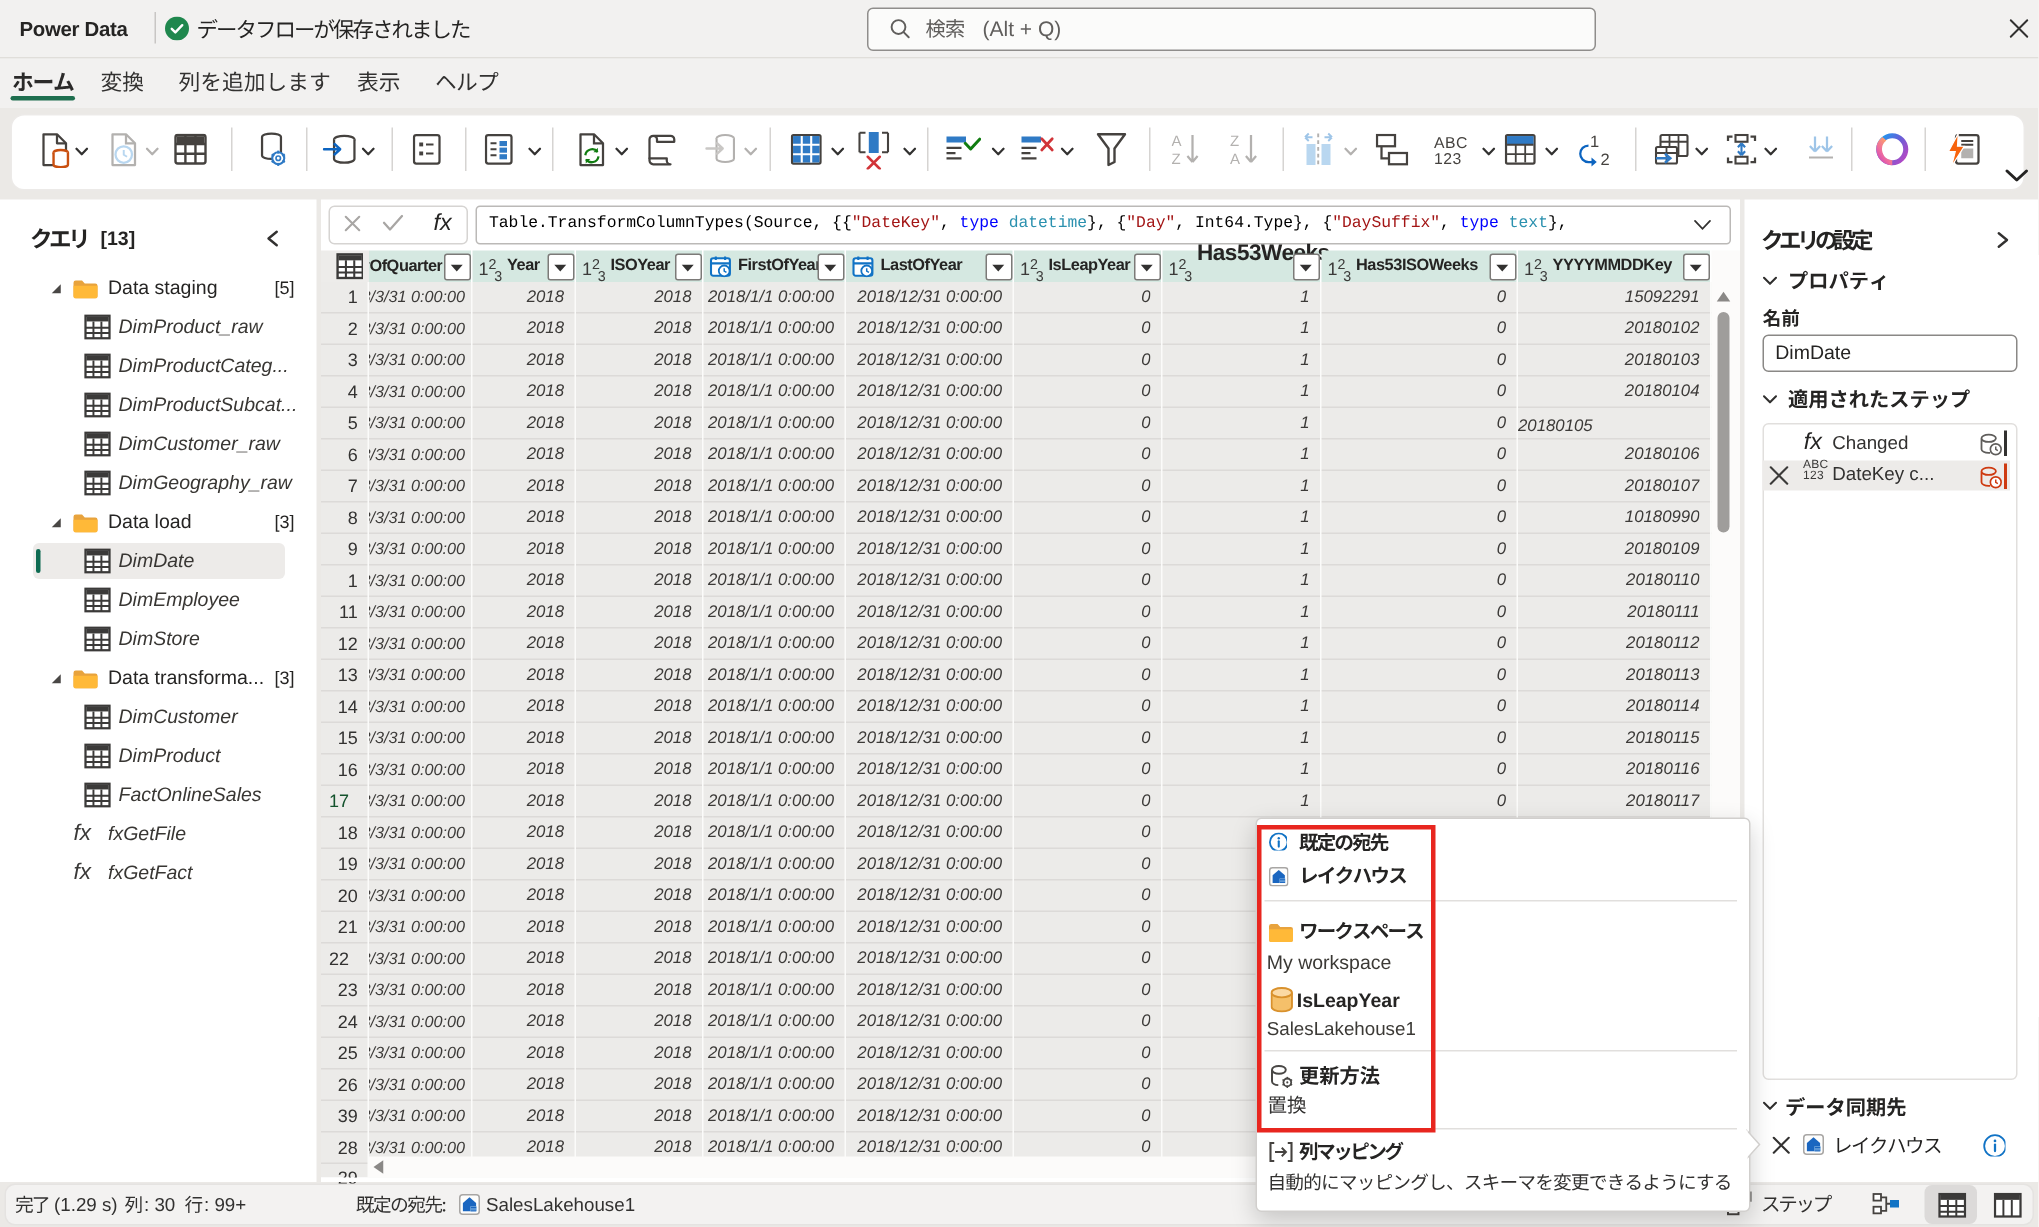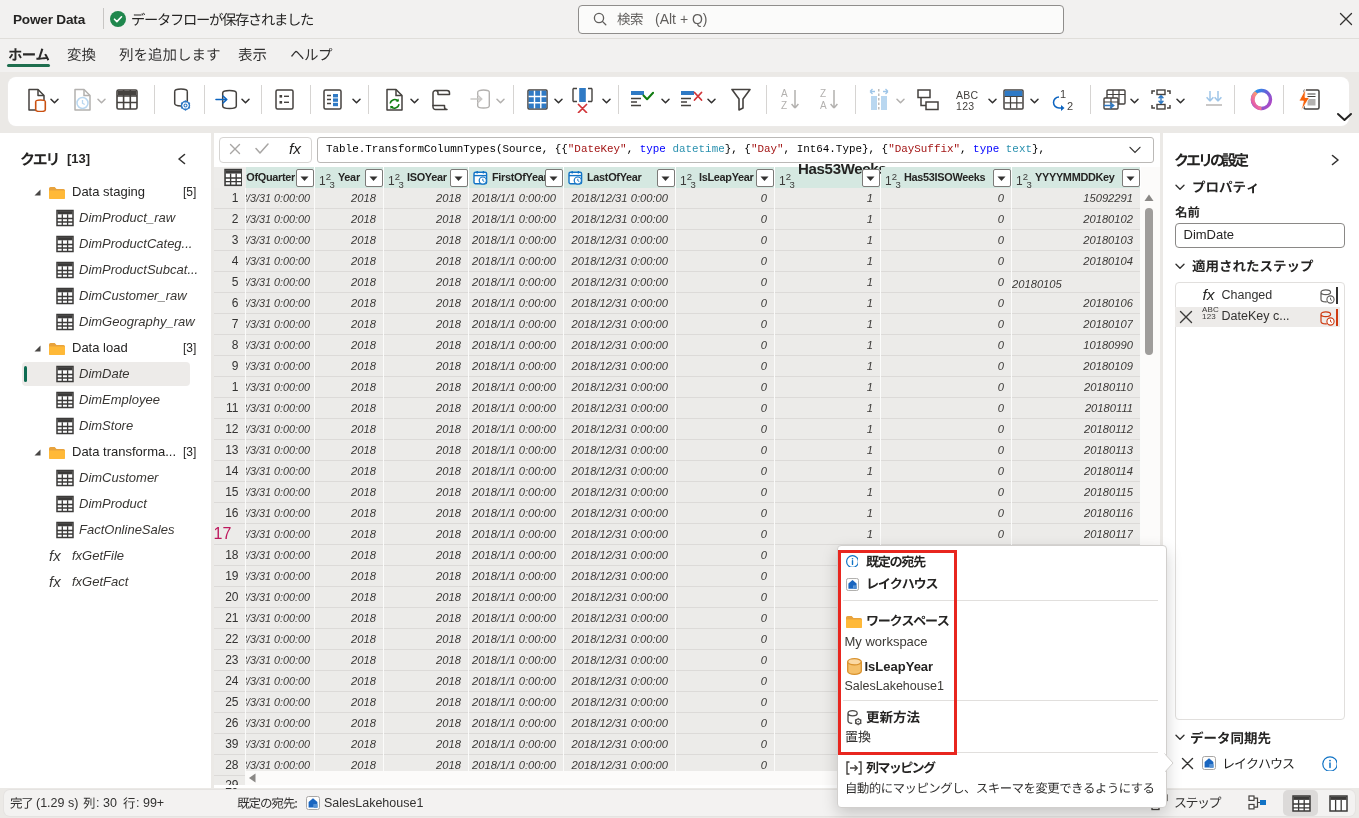--- a/index.html
+++ b/index.html
@@ -645,21 +645,21 @@
 <div class="txt" style="left:245.5px;top:505.2px;width:64.5px;overflow:hidden;direction:rtl;text-align:right;font-size:10.8px;font-style:italic;color:#3c3a38;line-height:16px"><bdo dir="ltr">2018/3/31 0:00:00</bdo></div>
 <div class="txt" style="left:315px;top:505.2px;width:61px;overflow:hidden;direction:rtl;text-align:right;font-size:11.2px;font-style:italic;color:#3c3a38;line-height:16px"><bdo dir="ltr">2018</bdo></div>
 <div class="txt" style="left:384px;top:505.2px;width:77px;overflow:hidden;direction:rtl;text-align:right;font-size:11.2px;font-style:italic;color:#3c3a38;line-height:16px"><bdo dir="ltr">2018</bdo></div>
 <div class="txt" style="left:469px;top:505.2px;width:87px;overflow:hidden;direction:rtl;text-align:right;font-size:11.2px;font-style:italic;color:#3c3a38;line-height:16px"><bdo dir="ltr">2018/1/1 0:00:00</bdo></div>
 <div class="txt" style="left:564px;top:505.2px;width:104px;overflow:hidden;direction:rtl;text-align:right;font-size:11.2px;font-style:italic;color:#3c3a38;line-height:16px"><bdo dir="ltr">2018/12/31 0:00:00</bdo></div>
 <div class="txt" style="left:676px;top:505.2px;width:91px;overflow:hidden;direction:rtl;text-align:right;font-size:11.2px;font-style:italic;color:#3c3a38;line-height:16px"><bdo dir="ltr">0</bdo></div>
 <div class="txt" style="left:775px;top:505.2px;width:98px;overflow:hidden;direction:rtl;text-align:right;font-size:11.2px;font-style:italic;color:#3c3a38;line-height:16px"><bdo dir="ltr">1</bdo></div>
 <div class="txt" style="left:881px;top:505.2px;width:123px;overflow:hidden;direction:rtl;text-align:right;font-size:11.2px;font-style:italic;color:#3c3a38;line-height:16px"><bdo dir="ltr">0</bdo></div>
 <div class="txt" style="left:1012px;top:505.2px;width:121px;overflow:hidden;direction:rtl;text-align:right;font-size:11.2px;font-style:italic;color:#3c3a38;line-height:16px"><bdo dir="ltr">20180116</bdo></div>
 <div class="a" style="left:213.5px;top:523px;width:927.5px;height:1px;background:#dcdad8"></div>
-<div class="txt" style="left:213.5px;top:526.2px;width:25.0px;text-align:left;font-size:16px;color:#be185d;line-height:16px">17</div>
+<div class="txt" style="left:213.5px;top:526.2px;width:25.0px;text-align:center;font-size:12px;color:#14532d;line-height:16px">17</div>
 <div class="txt" style="left:245.5px;top:526.2px;width:64.5px;overflow:hidden;direction:rtl;text-align:right;font-size:10.8px;font-style:italic;color:#3c3a38;line-height:16px"><bdo dir="ltr">2018/3/31 0:00:00</bdo></div>
 <div class="txt" style="left:315px;top:526.2px;width:61px;overflow:hidden;direction:rtl;text-align:right;font-size:11.2px;font-style:italic;color:#3c3a38;line-height:16px"><bdo dir="ltr">2018</bdo></div>
 <div class="txt" style="left:384px;top:526.2px;width:77px;overflow:hidden;direction:rtl;text-align:right;font-size:11.2px;font-style:italic;color:#3c3a38;line-height:16px"><bdo dir="ltr">2018</bdo></div>
 <div class="txt" style="left:469px;top:526.2px;width:87px;overflow:hidden;direction:rtl;text-align:right;font-size:11.2px;font-style:italic;color:#3c3a38;line-height:16px"><bdo dir="ltr">2018/1/1 0:00:00</bdo></div>
 <div class="txt" style="left:564px;top:526.2px;width:104px;overflow:hidden;direction:rtl;text-align:right;font-size:11.2px;font-style:italic;color:#3c3a38;line-height:16px"><bdo dir="ltr">2018/12/31 0:00:00</bdo></div>
 <div class="txt" style="left:676px;top:526.2px;width:91px;overflow:hidden;direction:rtl;text-align:right;font-size:11.2px;font-style:italic;color:#3c3a38;line-height:16px"><bdo dir="ltr">0</bdo></div>
 <div class="txt" style="left:775px;top:526.2px;width:98px;overflow:hidden;direction:rtl;text-align:right;font-size:11.2px;font-style:italic;color:#3c3a38;line-height:16px"><bdo dir="ltr">1</bdo></div>
 <div class="txt" style="left:881px;top:526.2px;width:123px;overflow:hidden;direction:rtl;text-align:right;font-size:11.2px;font-style:italic;color:#3c3a38;line-height:16px"><bdo dir="ltr">0</bdo></div>
 <div class="txt" style="left:1012px;top:526.2px;width:121px;overflow:hidden;direction:rtl;text-align:right;font-size:11.2px;font-style:italic;color:#3c3a38;line-height:16px"><bdo dir="ltr">20180117</bdo></div>
 <div class="a" style="left:213.5px;top:544px;width:927.5px;height:1px;background:#dcdad8"></div>
@@ -700,21 +700,21 @@
 <div class="txt" style="left:245.5px;top:610.2px;width:64.5px;overflow:hidden;direction:rtl;text-align:right;font-size:10.8px;font-style:italic;color:#3c3a38;line-height:16px"><bdo dir="ltr">2018/3/31 0:00:00</bdo></div>
 <div class="txt" style="left:315px;top:610.2px;width:61px;overflow:hidden;direction:rtl;text-align:right;font-size:11.2px;font-style:italic;color:#3c3a38;line-height:16px"><bdo dir="ltr">2018</bdo></div>
 <div class="txt" style="left:384px;top:610.2px;width:77px;overflow:hidden;direction:rtl;text-align:right;font-size:11.2px;font-style:italic;color:#3c3a38;line-height:16px"><bdo dir="ltr">2018</bdo></div>
 <div class="txt" style="left:469px;top:610.2px;width:87px;overflow:hidden;direction:rtl;text-align:right;font-size:11.2px;font-style:italic;color:#3c3a38;line-height:16px"><bdo dir="ltr">2018/1/1 0:00:00</bdo></div>
 <div class="txt" style="left:564px;top:610.2px;width:104px;overflow:hidden;direction:rtl;text-align:right;font-size:11.2px;font-style:italic;color:#3c3a38;line-height:16px"><bdo dir="ltr">2018/12/31 0:00:00</bdo></div>
 <div class="txt" style="left:676px;top:610.2px;width:91px;overflow:hidden;direction:rtl;text-align:right;font-size:11.2px;font-style:italic;color:#3c3a38;line-height:16px"><bdo dir="ltr">0</bdo></div>
 <div class="txt" style="left:775px;top:610.2px;width:98px;overflow:hidden;direction:rtl;text-align:right;font-size:11.2px;font-style:italic;color:#3c3a38;line-height:16px"><bdo dir="ltr">1</bdo></div>
 <div class="txt" style="left:881px;top:610.2px;width:123px;overflow:hidden;direction:rtl;text-align:right;font-size:11.2px;font-style:italic;color:#3c3a38;line-height:16px"><bdo dir="ltr">0</bdo></div>
 <div class="txt" style="left:1012px;top:610.2px;width:121px;overflow:hidden;direction:rtl;text-align:right;font-size:11.2px;font-style:italic;color:#3c3a38;line-height:16px"><bdo dir="ltr">20180121</bdo></div>
 <div class="a" style="left:213.5px;top:628px;width:927.5px;height:1px;background:#dcdad8"></div>
-<div class="txt" style="left:213.5px;top:631.2px;width:25.0px;text-align:right;font-size:12px;color:#333231;line-height:16px">22</div>
+<div class="txt" style="left:213.5px;top:631.2px;width:25.0px;text-align:center;font-size:12px;color:#333231;line-height:16px">22</div>
 <div class="txt" style="left:245.5px;top:631.2px;width:64.5px;overflow:hidden;direction:rtl;text-align:right;font-size:10.8px;font-style:italic;color:#3c3a38;line-height:16px"><bdo dir="ltr">2018/3/31 0:00:00</bdo></div>
 <div class="txt" style="left:315px;top:631.2px;width:61px;overflow:hidden;direction:rtl;text-align:right;font-size:11.2px;font-style:italic;color:#3c3a38;line-height:16px"><bdo dir="ltr">2018</bdo></div>
 <div class="txt" style="left:384px;top:631.2px;width:77px;overflow:hidden;direction:rtl;text-align:right;font-size:11.2px;font-style:italic;color:#3c3a38;line-height:16px"><bdo dir="ltr">2018</bdo></div>
 <div class="txt" style="left:469px;top:631.2px;width:87px;overflow:hidden;direction:rtl;text-align:right;font-size:11.2px;font-style:italic;color:#3c3a38;line-height:16px"><bdo dir="ltr">2018/1/1 0:00:00</bdo></div>
 <div class="txt" style="left:564px;top:631.2px;width:104px;overflow:hidden;direction:rtl;text-align:right;font-size:11.2px;font-style:italic;color:#3c3a38;line-height:16px"><bdo dir="ltr">2018/12/31 0:00:00</bdo></div>
 <div class="txt" style="left:676px;top:631.2px;width:91px;overflow:hidden;direction:rtl;text-align:right;font-size:11.2px;font-style:italic;color:#3c3a38;line-height:16px"><bdo dir="ltr">0</bdo></div>
 <div class="txt" style="left:775px;top:631.2px;width:98px;overflow:hidden;direction:rtl;text-align:right;font-size:11.2px;font-style:italic;color:#3c3a38;line-height:16px"><bdo dir="ltr">1</bdo></div>
 <div class="txt" style="left:881px;top:631.2px;width:123px;overflow:hidden;direction:rtl;text-align:right;font-size:11.2px;font-style:italic;color:#3c3a38;line-height:16px"><bdo dir="ltr">0</bdo></div>
 <div class="txt" style="left:1012px;top:631.2px;width:121px;overflow:hidden;direction:rtl;text-align:right;font-size:11.2px;font-style:italic;color:#3c3a38;line-height:16px"><bdo dir="ltr">20180122</bdo></div>
 <div class="a" style="left:213.5px;top:649px;width:927.5px;height:1px;background:#dcdad8"></div>

